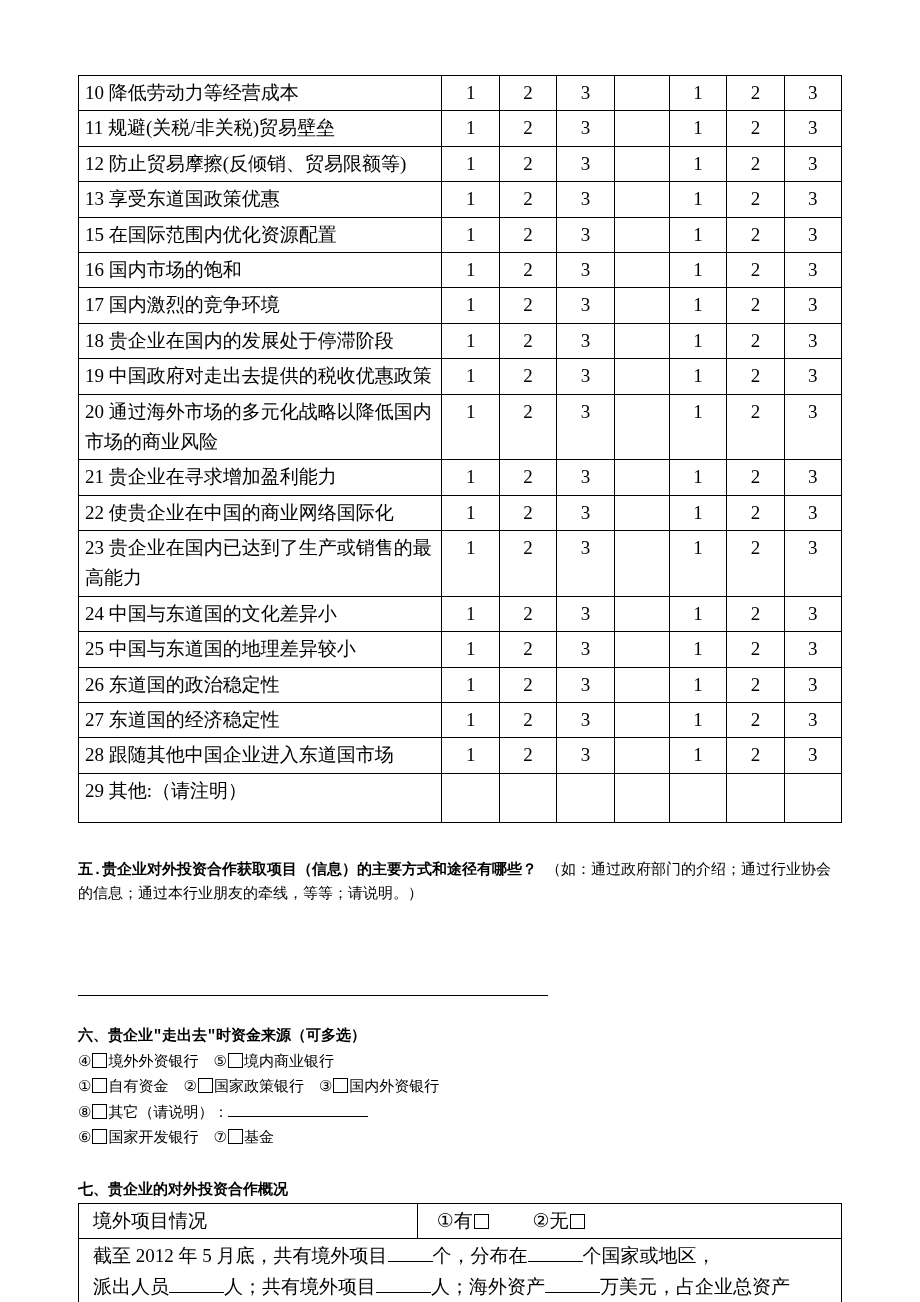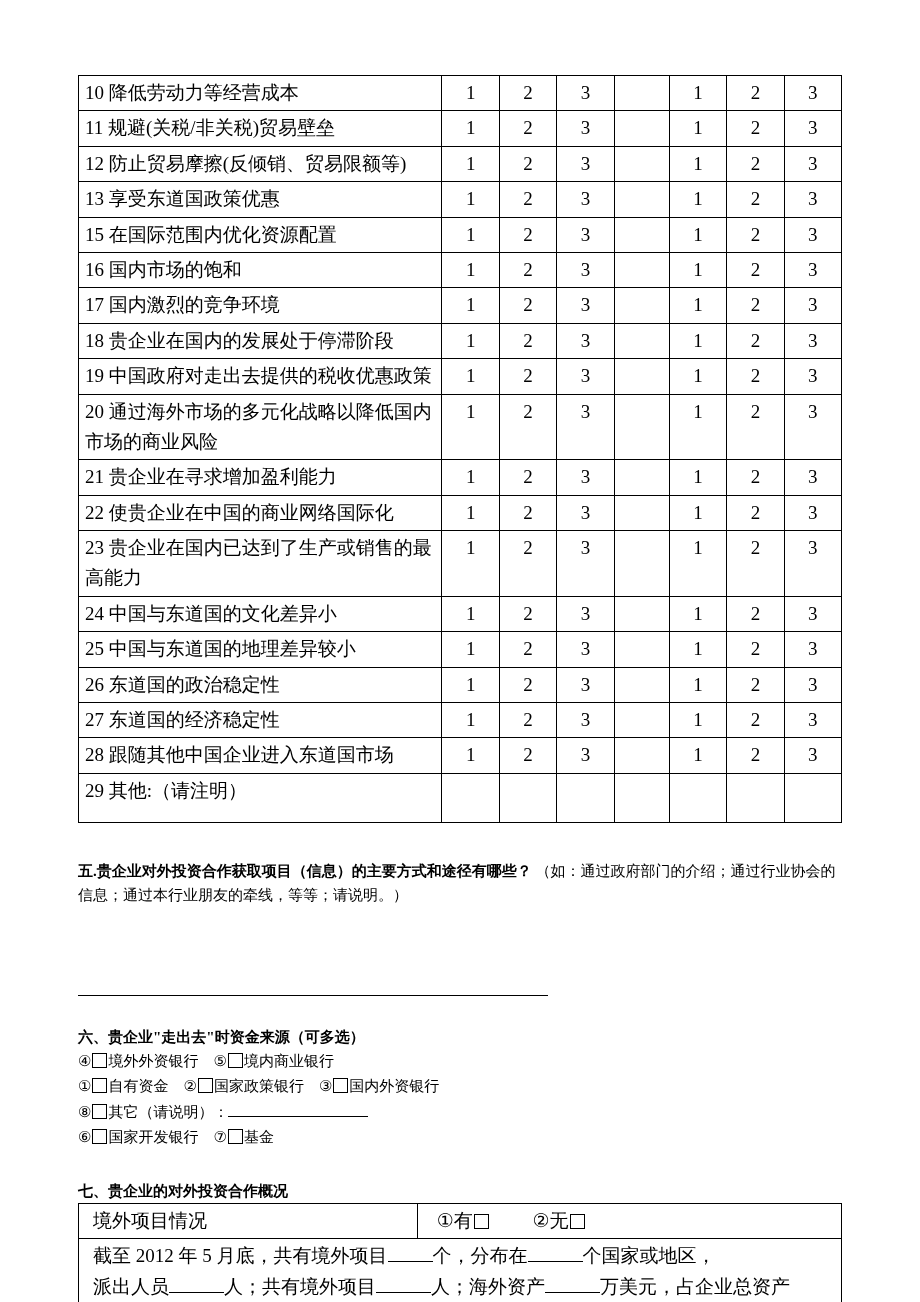--- a/index.html
+++ b/index.html
@@ -31,20 +31,21 @@
     width: 36px;
     border-top: 1px solid #000;
     border-bottom: 1px solid #000;
   }
   table.rating td.label {
     width: 310px;
   }
   .section-heading {
     font-weight: bold;
     margin-top: 26px;
+    font-family: Liberation Mono, monospace;
   }
   .q5-heading { margin-top: 36px; }
   .q5-line {
     border-bottom: 1px solid #000;
     display: inline-block;
     width: 470px;
     height: 1.2em;
     margin-top: 70px;
   }
   .q6-options div { line-height: 1.7; }

